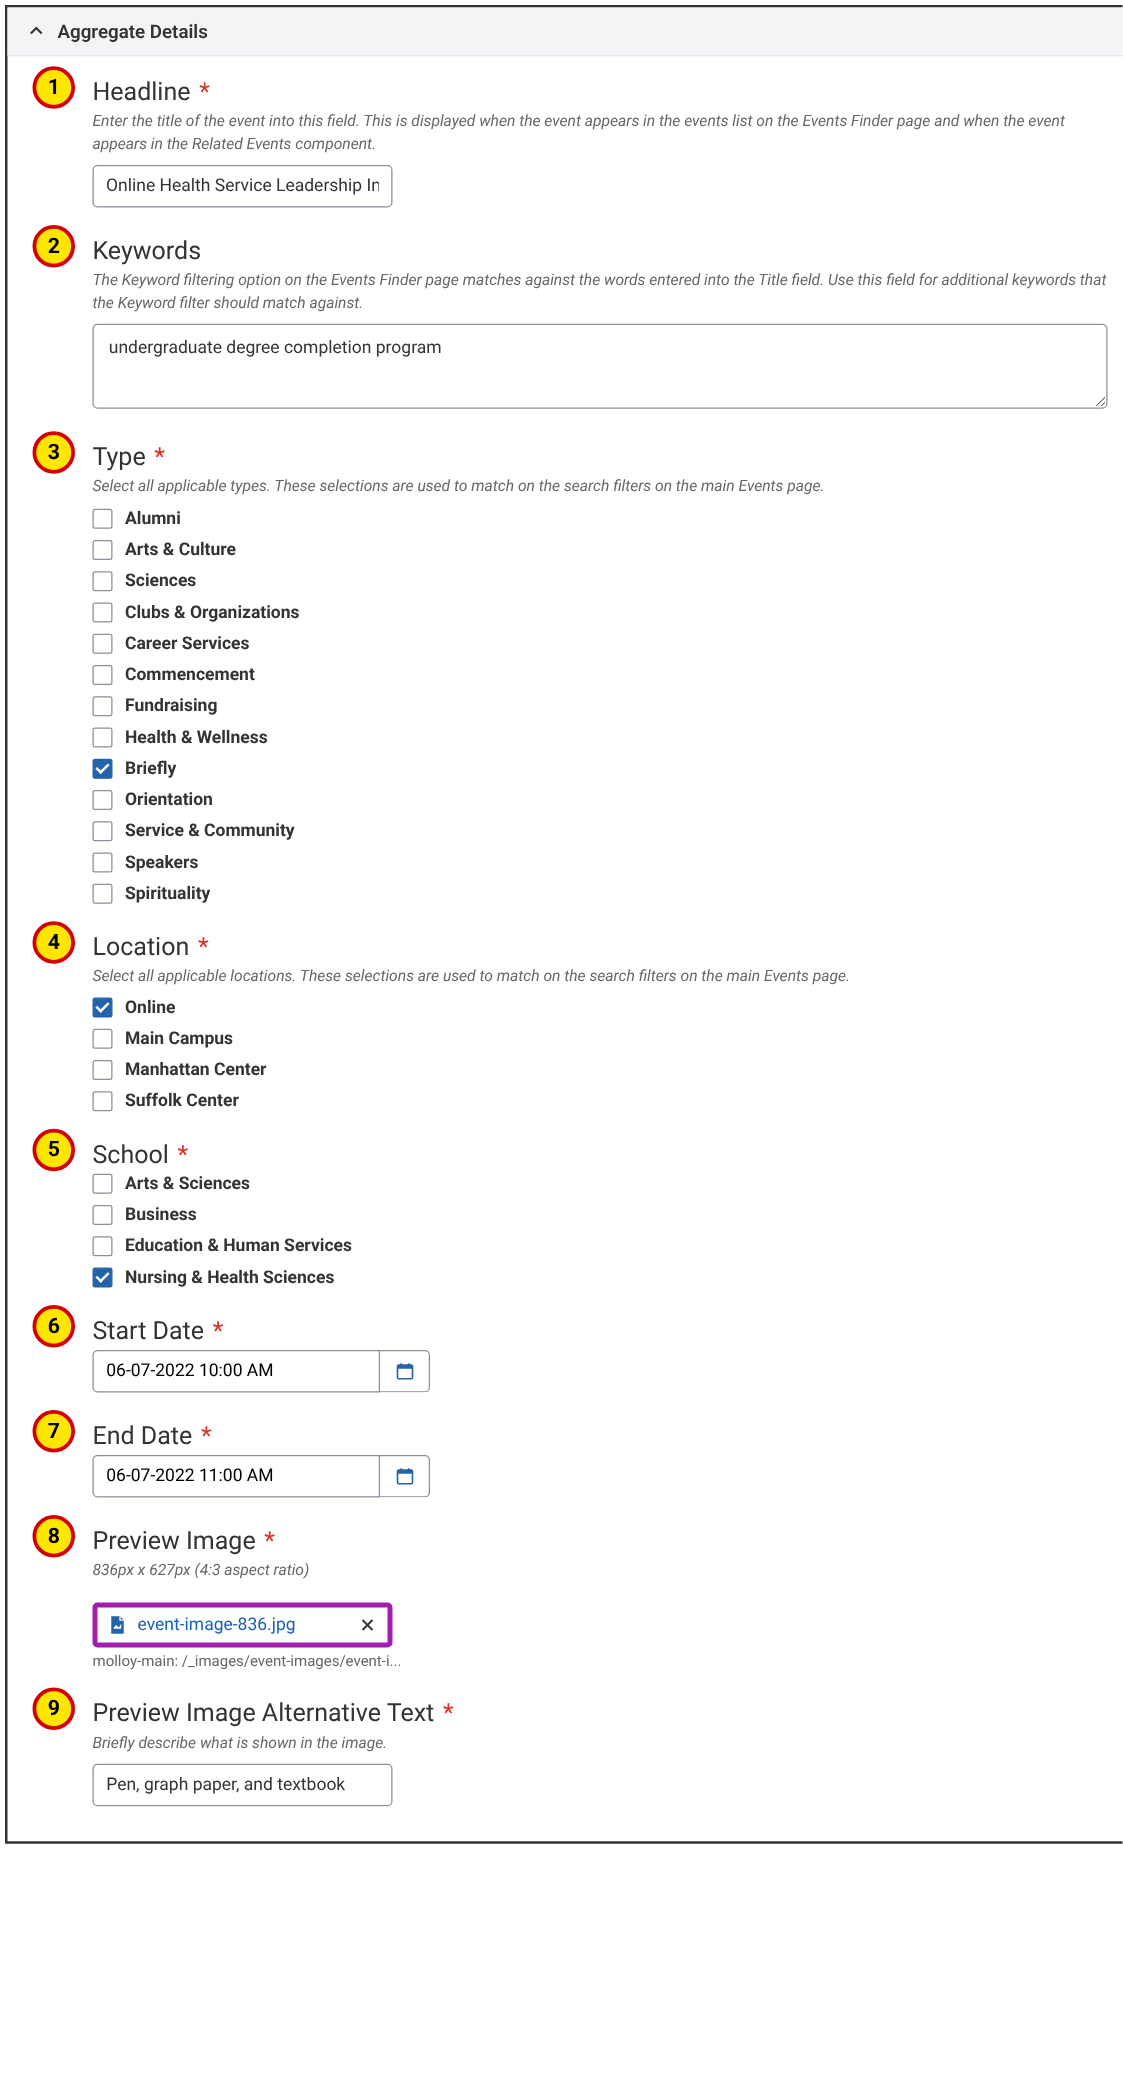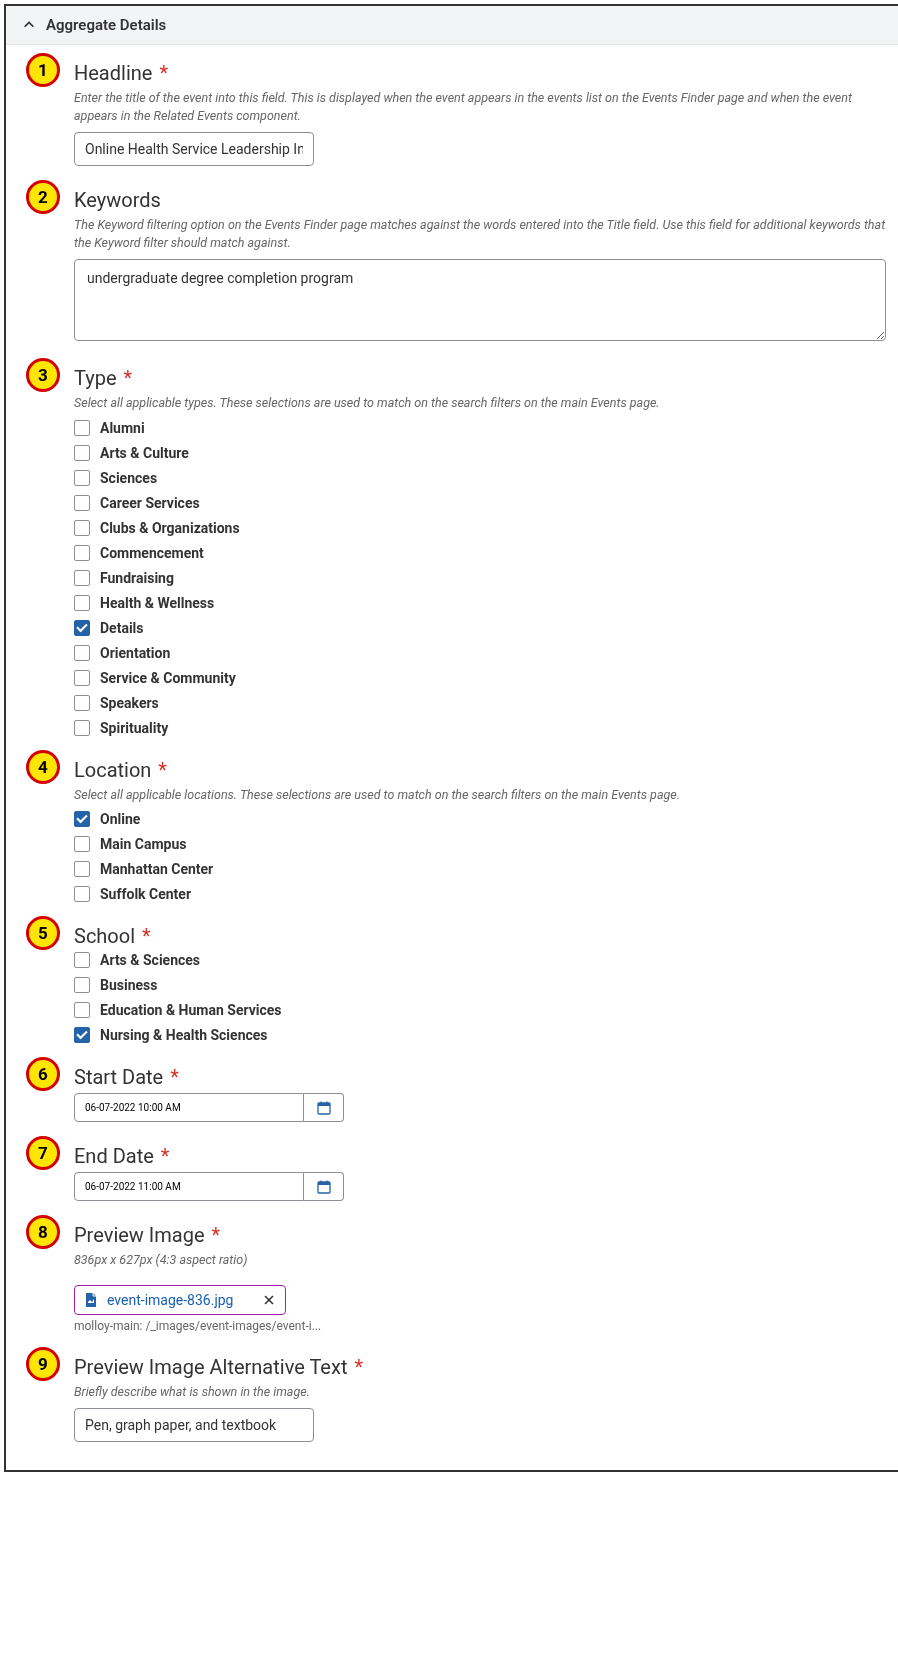--- a/index.html
+++ b/index.html
@@ -79,21 +79,21 @@
   width: 240px;
   font-family: inherit;
 }
 .textarea {
   border: 1px solid #8a8f99;
   border-radius: 4px;
   padding: 10px 12px;
   font-size: 14px;
   color: #333;
   width: 100%;
-  height: 82px;
+  height: 68px;
   resize: both;
   font-family: inherit;
 }
 .checkbox-list {
   display: flex;
   flex-direction: column;
   gap: 9px;
   font-weight: bold;
 }
 .checkbox-row {
@@ -129,40 +129,40 @@
   color: #333;
 }
 .date-row {
   display: flex;
   gap: 0;
 }
 .date-input {
   border: 1px solid #8a8f99;
   border-radius: 4px 0 0 4px;
   padding: 8px 10px;
-  font-size: 10px;
+  font-size: 14px;
   width: 230px;
   font-family: inherit;
 }
 .date-btn {
   border: 1px solid #8a8f99;
   border-left: none;
   border-radius: 0 4px 4px 0;
   background: #fff;
   width: 40px;
   display: flex;
   align-items: center;
   justify-content: center;
 }
 .file-row {
   display: flex;
   align-items: center;
-  border: 1px solid #a21caf;
+  border: 4px solid #a21caf;
   border-radius: 4px;
-  width: 212px;
+  width: 240px;
   padding: 6px 8px;
   gap: 8px;
   margin-top: 16px;
 }
 .file-icon {
   width: 16px;
   height: 16px;
   flex-shrink: 0;
 }
 .file-name {
@@ -225,41 +225,41 @@
           <div class="checkbox-row">
             <div class="checkbox"></div>
             <span class="checkbox-label">Arts &amp; Culture</span>
           </div>
           <div class="checkbox-row">
             <div class="checkbox"></div>
             <span class="checkbox-label">Sciences</span>
           </div>
           <div class="checkbox-row">
             <div class="checkbox"></div>
+            <span class="checkbox-label">Clubs &amp; Organizations</span>
+          </div>
+          <div class="checkbox-row">
+            <div class="checkbox"></div>
             <span class="checkbox-label">Career Services</span>
           </div>
           <div class="checkbox-row">
             <div class="checkbox"></div>
-            <span class="checkbox-label">Clubs &amp; Organizations</span>
-          </div>
-          <div class="checkbox-row">
-            <div class="checkbox"></div>
             <span class="checkbox-label">Commencement</span>
           </div>
           <div class="checkbox-row">
             <div class="checkbox"></div>
             <span class="checkbox-label">Fundraising</span>
           </div>
           <div class="checkbox-row">
             <div class="checkbox"></div>
             <span class="checkbox-label">Health &amp; Wellness</span>
           </div>
           <div class="checkbox-row">
             <div class="checkbox checked"></div>
-            <span class="checkbox-label">Details</span>
+            <span class="checkbox-label">Briefly</span>
           </div>
           <div class="checkbox-row">
             <div class="checkbox"></div>
             <span class="checkbox-label">Orientation</span>
           </div>
           <div class="checkbox-row">
             <div class="checkbox"></div>
             <span class="checkbox-label">Service &amp; Community</span>
           </div>
           <div class="checkbox-row">

